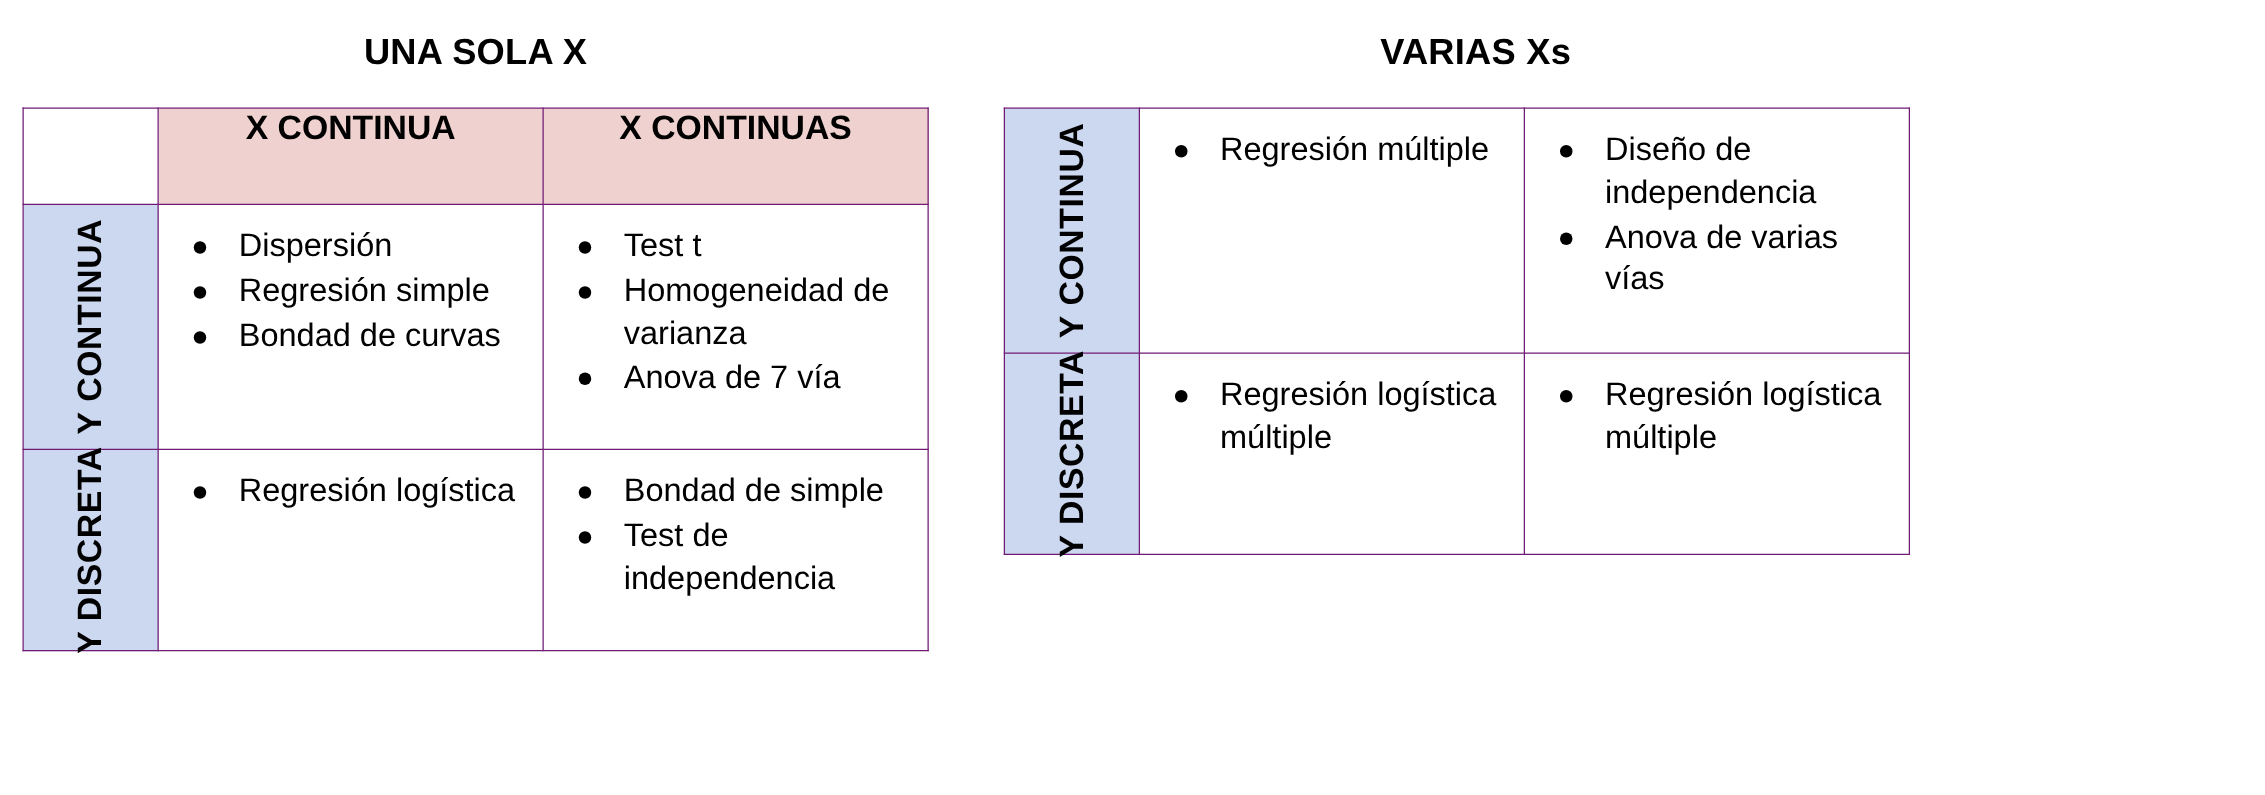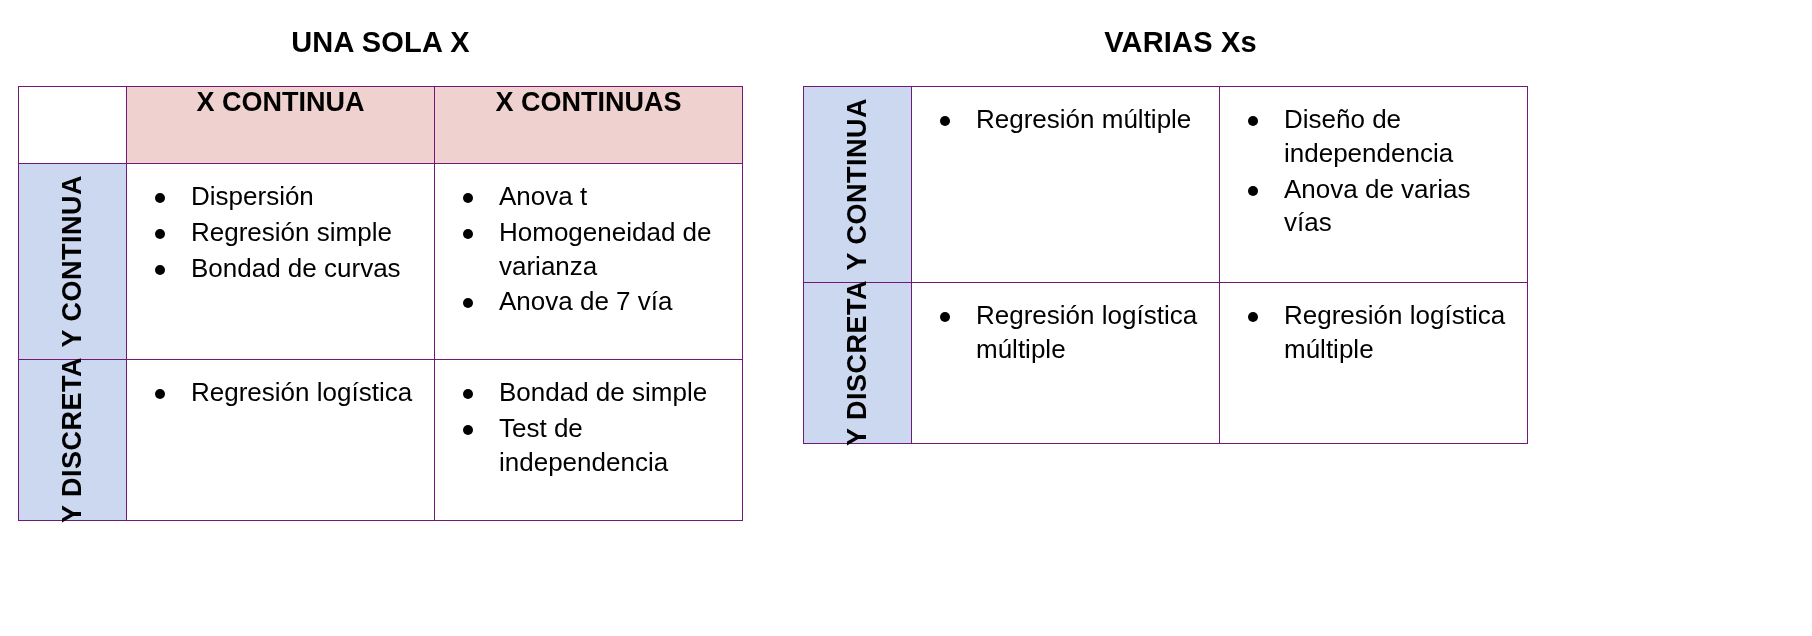--- a/index.html
+++ b/index.html
@@ -158,21 +158,21 @@
           </td>
           <td class="body-cell tall">
             <ul class="items">
               <li>Dispersión</li>
               <li>Regresión simple</li>
               <li>Bondad de curvas</li>
             </ul>
           </td>
           <td class="body-cell tall">
             <ul class="items">
-              <li>Anova t</li>
+              <li>Test t</li>
               <li>Homogeneidad de varianza</li>
               <li>Anova de 7 vía</li>
             </ul>
           </td>
         </tr>
         <tr>
           <td class="rowhead-cell">
             <div class="rowhead-inner rh-short">
               <span class="vtext">Y DISCRETA</span>
             </div>

